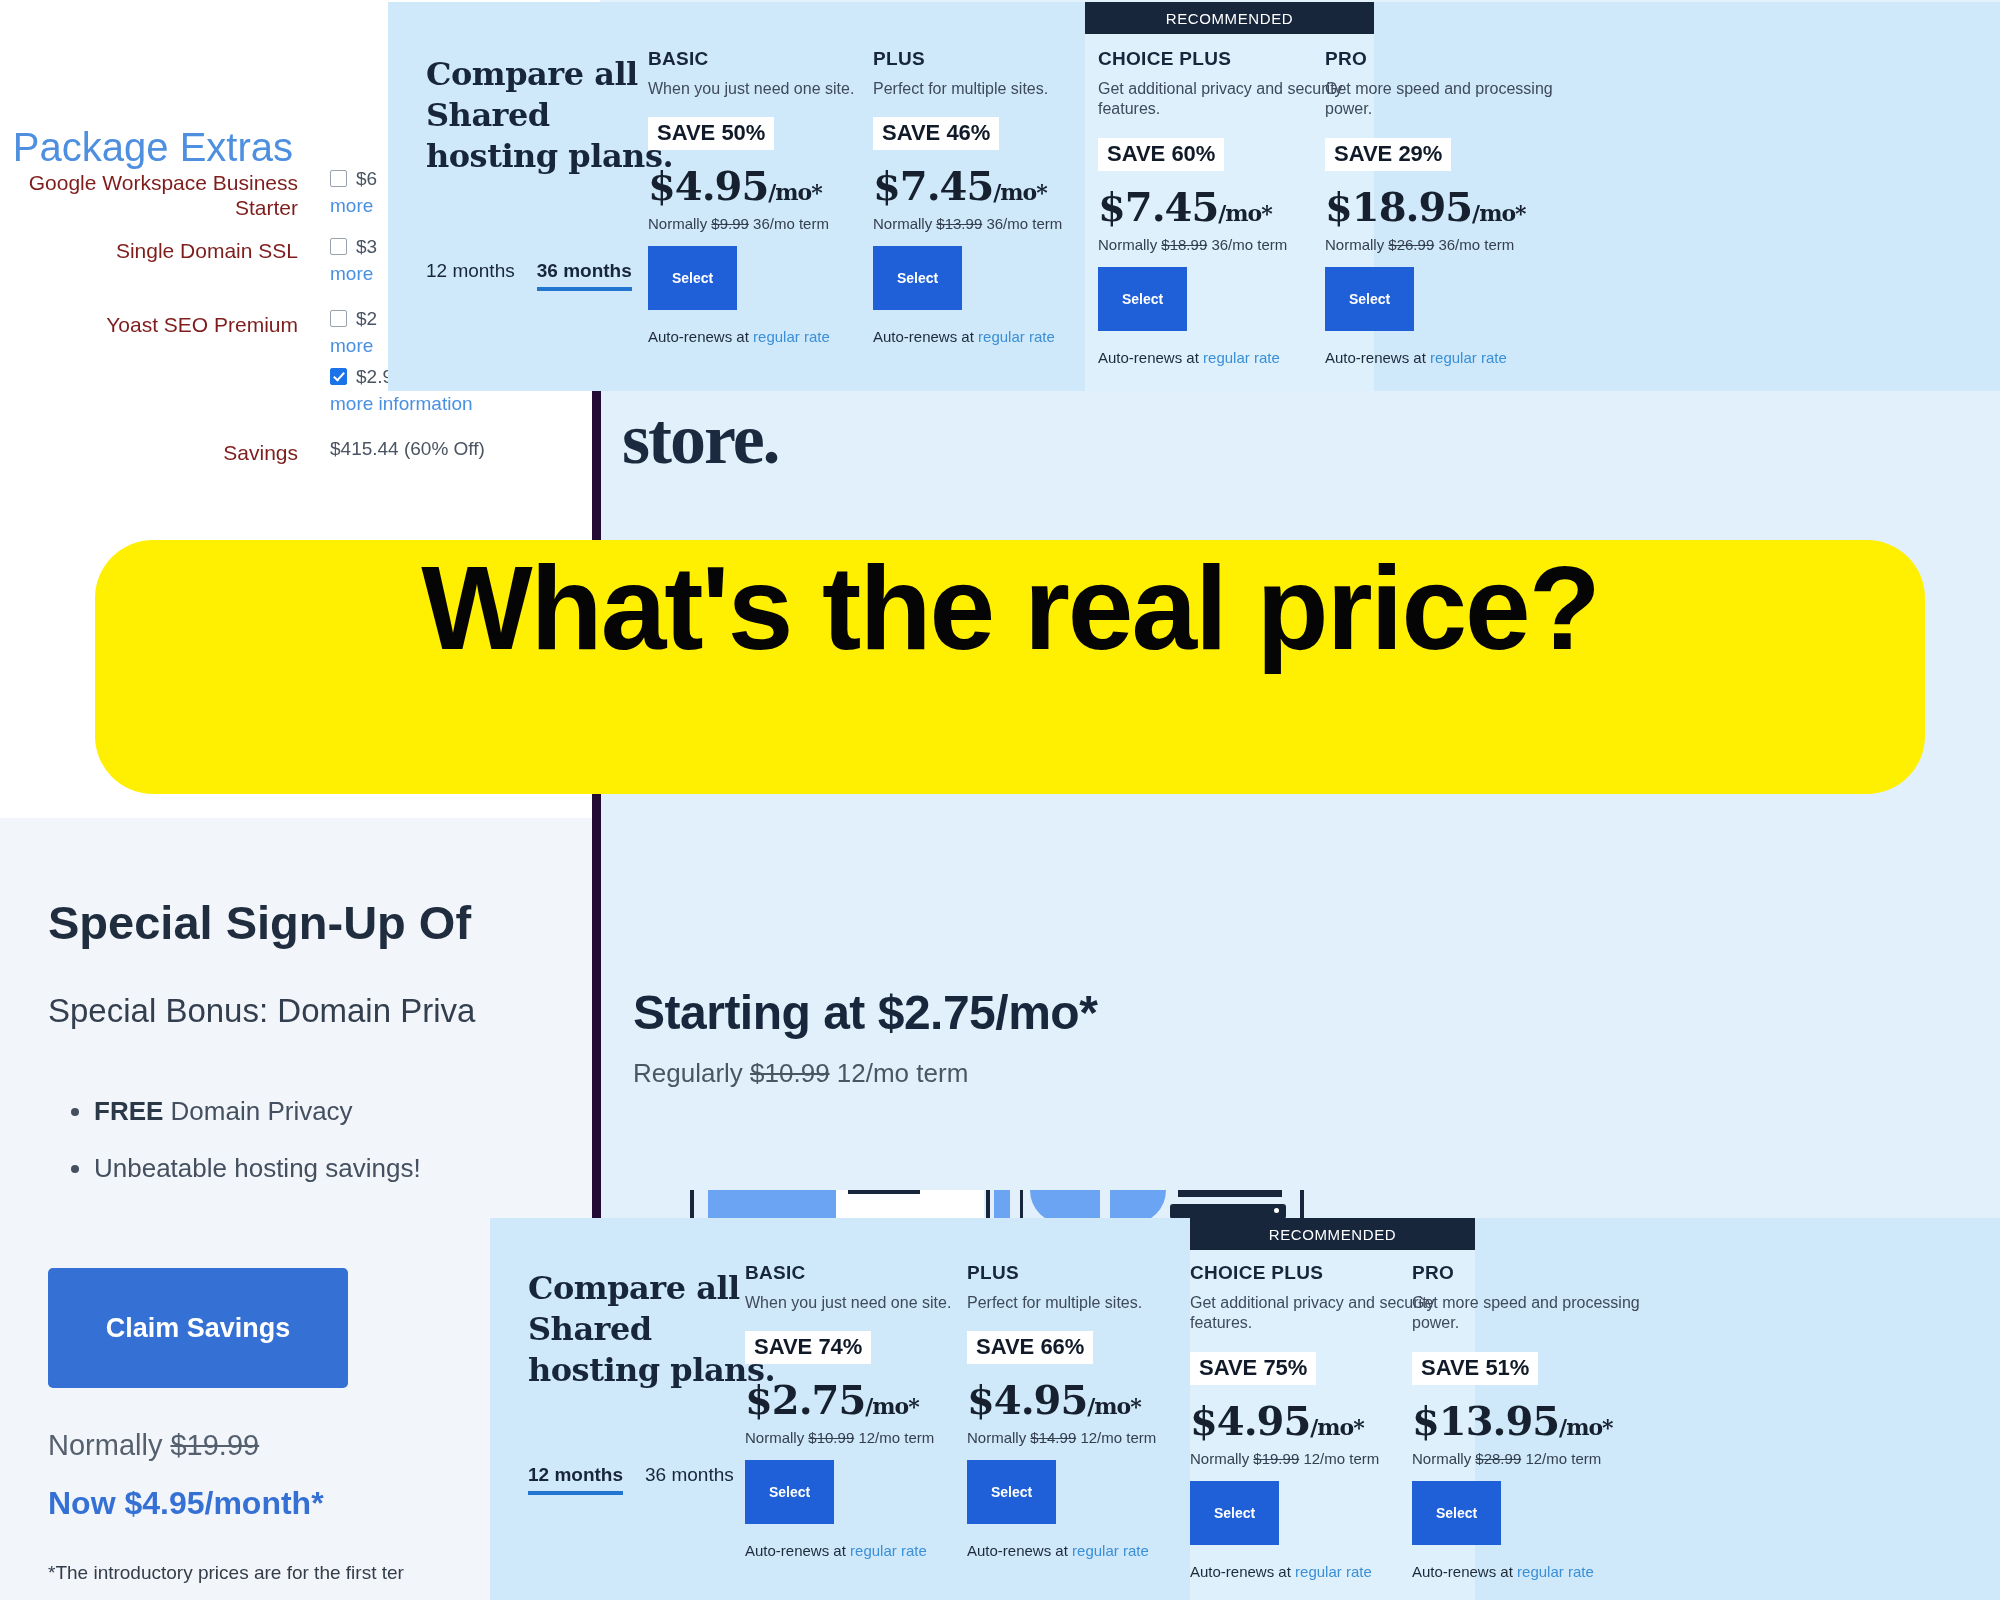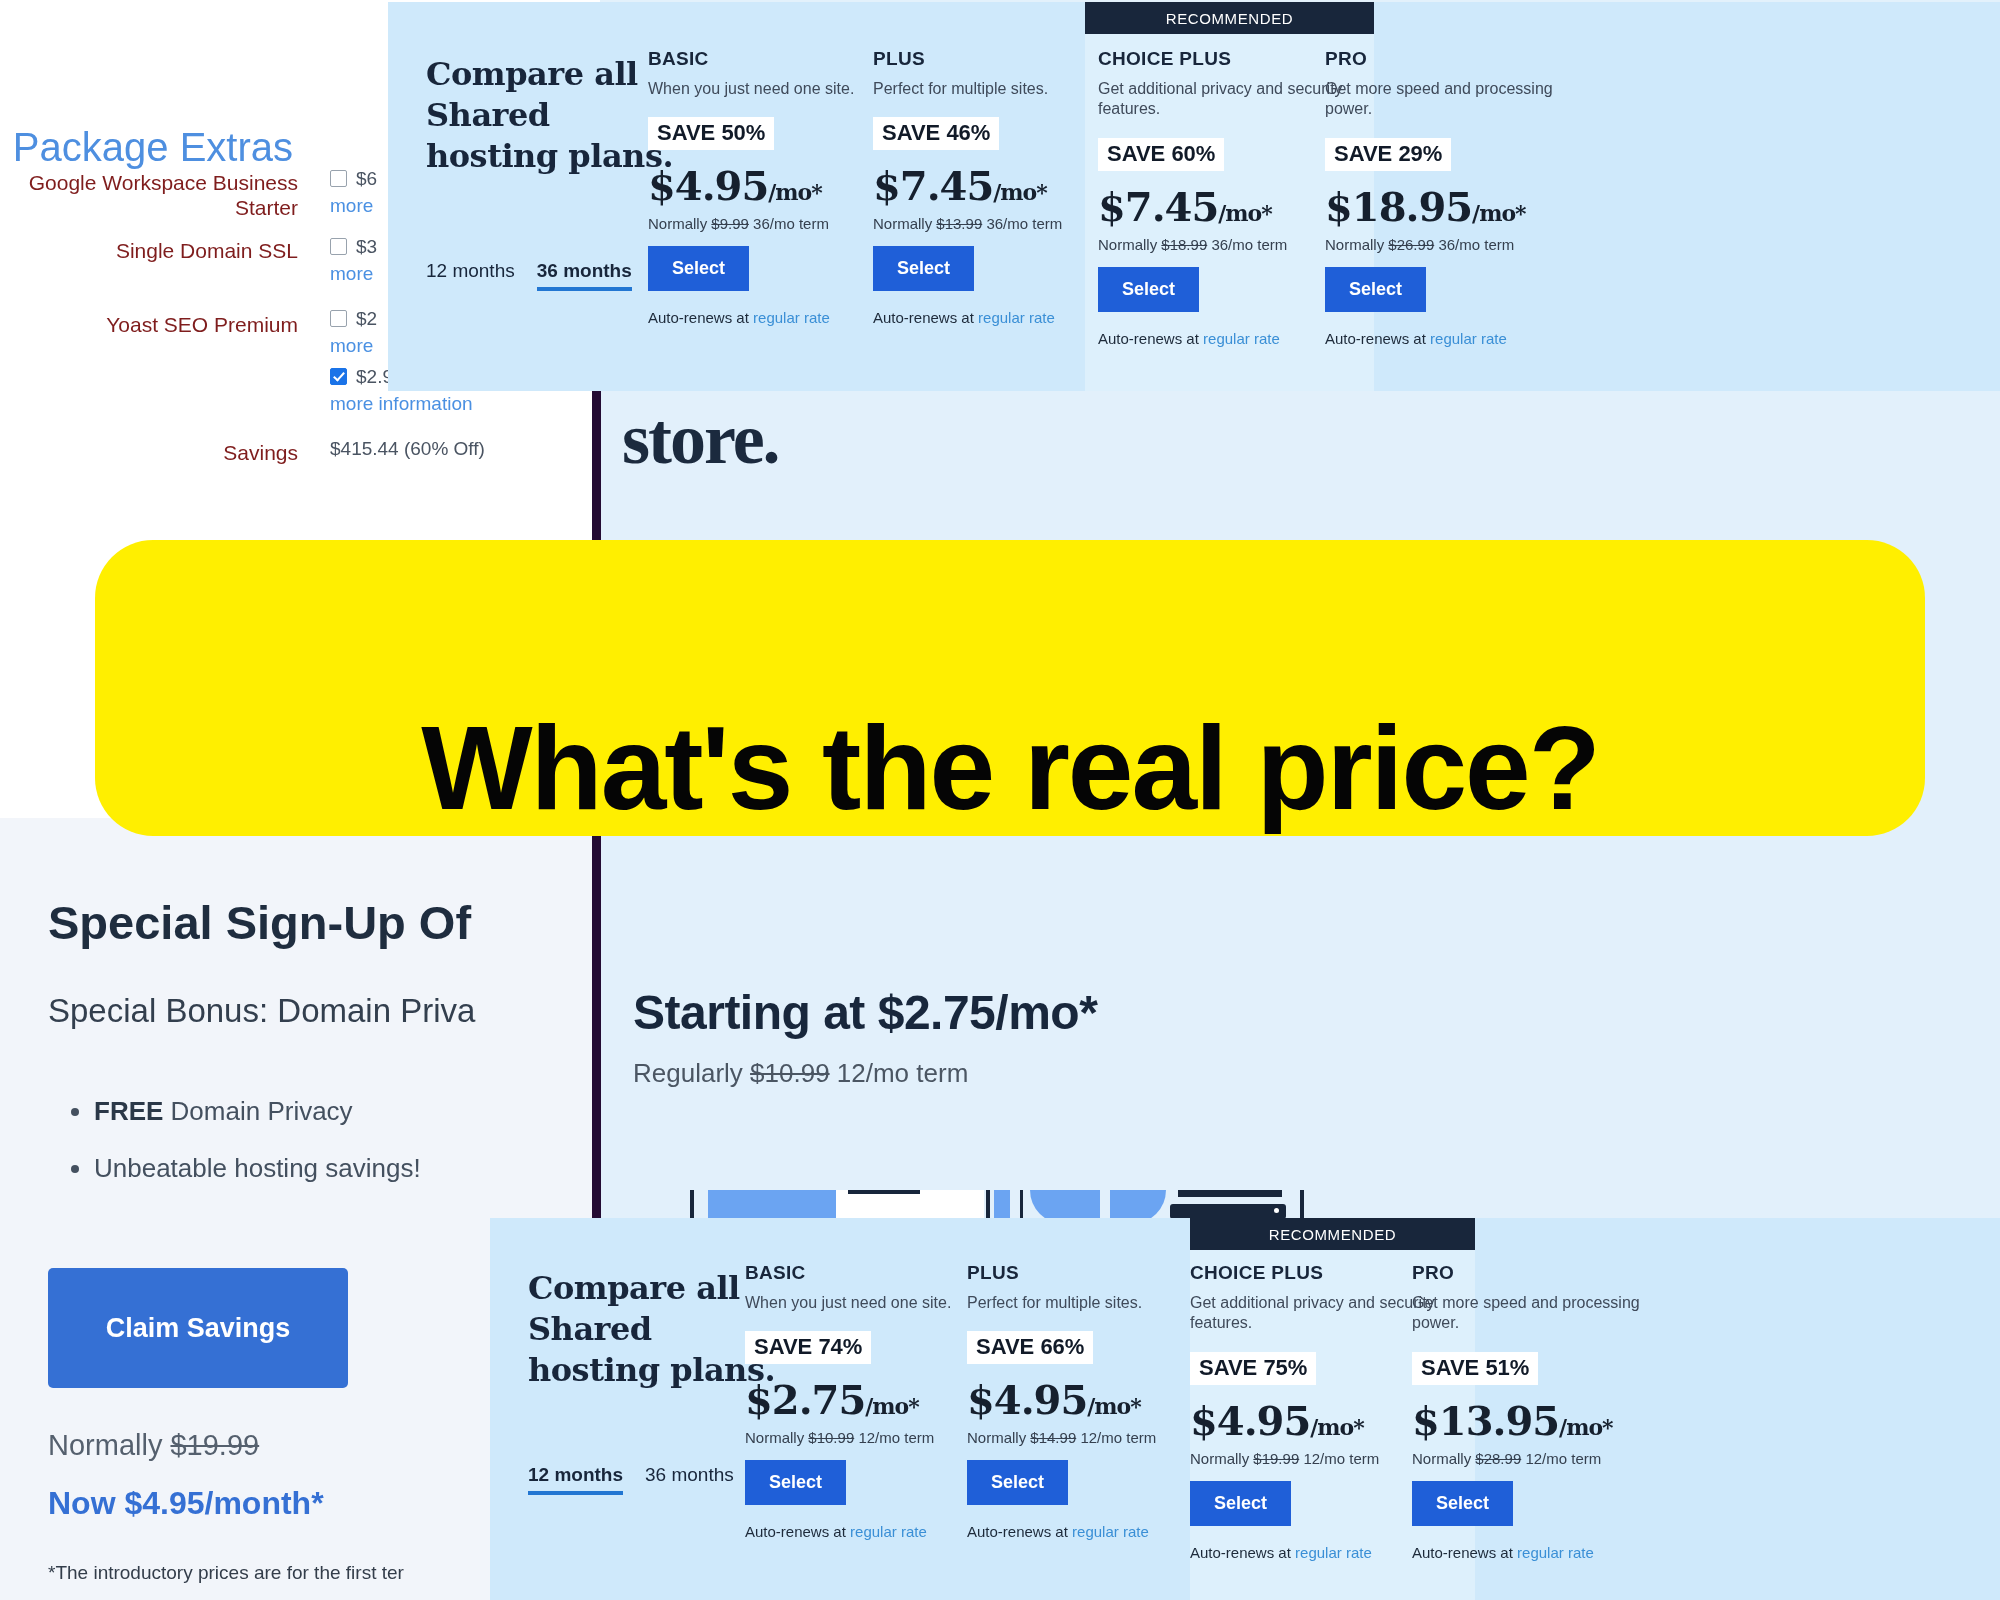--- a/index.html
+++ b/index.html
@@ -45,38 +45,38 @@
   }
   .plan .price {
     font-family:"DejaVu Serif", serif; font-weight:bold; color:#16202e;
     font-size:40px; margin-top:12px; letter-spacing:-1px;
   }
   .plan .price .mo { font-size:22px; vertical-align:baseline; }
   .plan .normally { font-size:15px; color:#35404f; margin-top:6px; }
   .plan .normally s { color:#35404f; }
   .plan .selectbtn {
     margin-top:14px; display:inline-block; background:#1f5fd8; color:#fff;
-    font-size:18px; font-weight:bold; padding:12px 24px; border:none; cursor:pointer;
+    font-size:14px; font-weight:bold; padding:24px 24px; border:none; cursor:pointer;
   }
   .plan .autorenew { font-size:15px; color:#1d2a3a; margin-top:18px; }
   .plan .autorenew a { color:#3a8fd6; text-decoration:none; }
 
   .term-toggle { position:absolute; font-size:19px; color:#18263b; }
   .term-toggle .t { margin-right:22px; cursor:pointer; }
   .term-toggle .active { font-weight:bold; border-bottom:4px solid #2276d2; padding-bottom:6px; }
   .store-text {
     position:absolute; left:622px; top:398px;
     font-family:Liberation Serif, serif; font-weight:bold; font-size:72px; color:#1b2a3e;
     letter-spacing:-2px;
   }
 
   
   .yellow-banner {
-    position:absolute; left:95px; top:540px; width:1830px; height:296px;
-    background:#ffef00; border-radius:58px; display:flex; align-items:flex-end; justify-content:center;
+    position:absolute; left:95px; top:540px; width:1830px; height:254px;
+    background:#ffef00; border-radius:58px; display:flex; align-items:flex-start; justify-content:center;
   }
   .yellow-banner .bt {
     font-family:"Liberation Sans", sans-serif; font-weight:bold; font-size:118px;
     color:#050505; letter-spacing:-2px; white-space:nowrap;
   }
 
   
   .pkg-title { position:absolute; left:8px; top:125px; width:285px; text-align:right;
     font-size:40px; color:#4e8fe0; font-weight:normal; }
   .pkg-row { position:absolute; width:290px; text-align:right; font-size:21px; color:#7f1d1d; line-height:1.2; }

